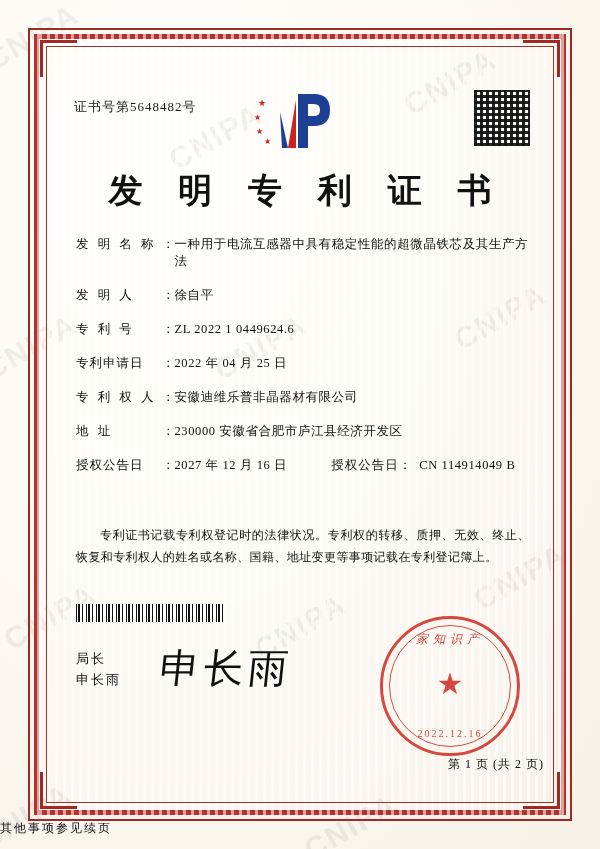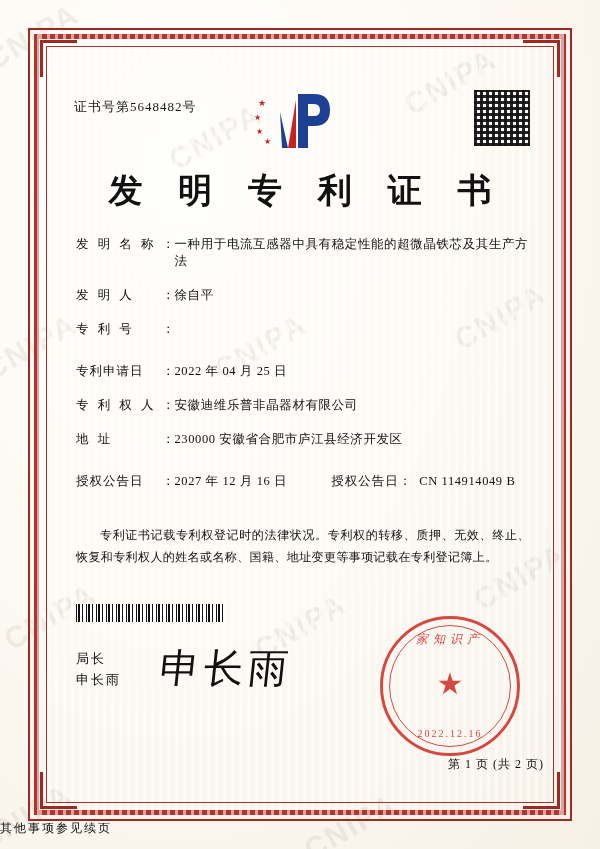--- a/index.html
+++ b/index.html
@@ -141,21 +141,21 @@
     display: flex;
     align-items: baseline;
     margin-bottom: 17px;
   }
   .label {
     width: 86px;
     flex: 0 0 86px;
     letter-spacing: 3px;
     white-space: nowrap;
   }
-  .label.wide { letter-spacing: 1px; margin-top: 8px; }
+  .label.wide { letter-spacing: 1px; }
   .colon { flex: 0 0 10px; }
   .value {
     flex: 1;
     letter-spacing: 0.6px;
   }
   .row.split .value { flex: 0 0 auto; }
   .row.split .label2 {
     margin-left: 44px;
     letter-spacing: 1px;
     white-space: nowrap;
@@ -325,20 +325,21 @@
 
       <div class="row">
         <span class="label">发 明 人</span>
         <span class="colon">：</span>
         <span class="value">徐自平</span>
       </div>
 
       <div class="row">
         <span class="label">专 利 号</span>
         <span class="colon">：</span>
+        <span class="value">ZL 2022 1 0449624.6</span>
       </div>
 
       <div class="row">
         <span class="label wide">专利申请日</span>
         <span class="colon">：</span>
         <span class="value">2022 年 04 月 25 日</span>
       </div>
 
       <div class="row">
         <span class="label">专 利 权 人</span>

